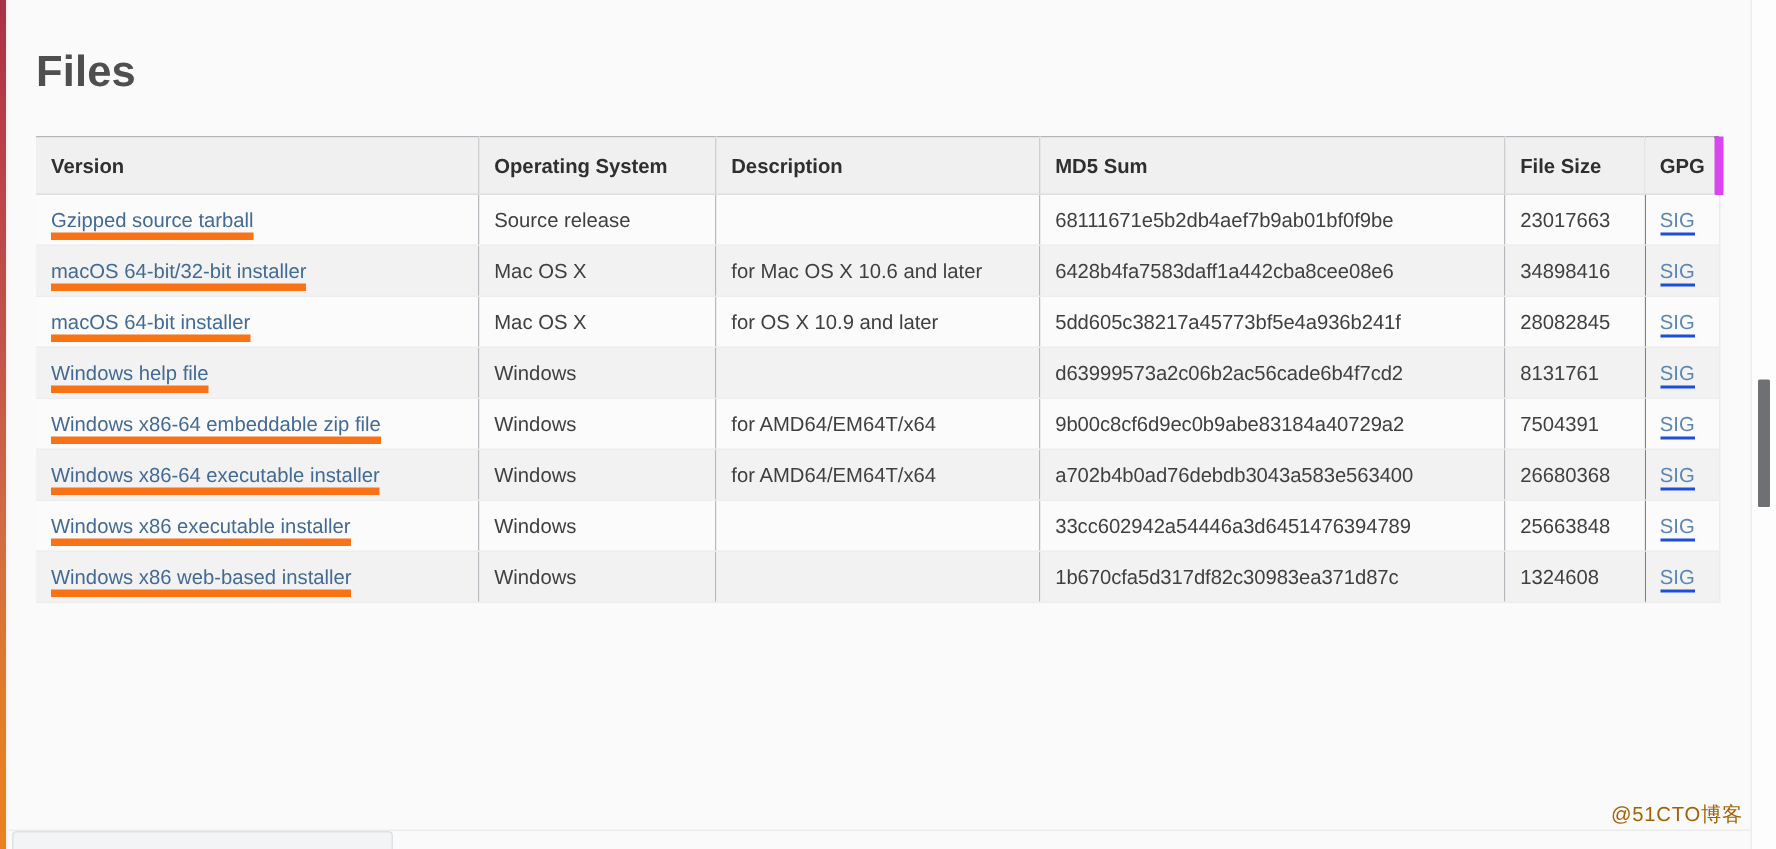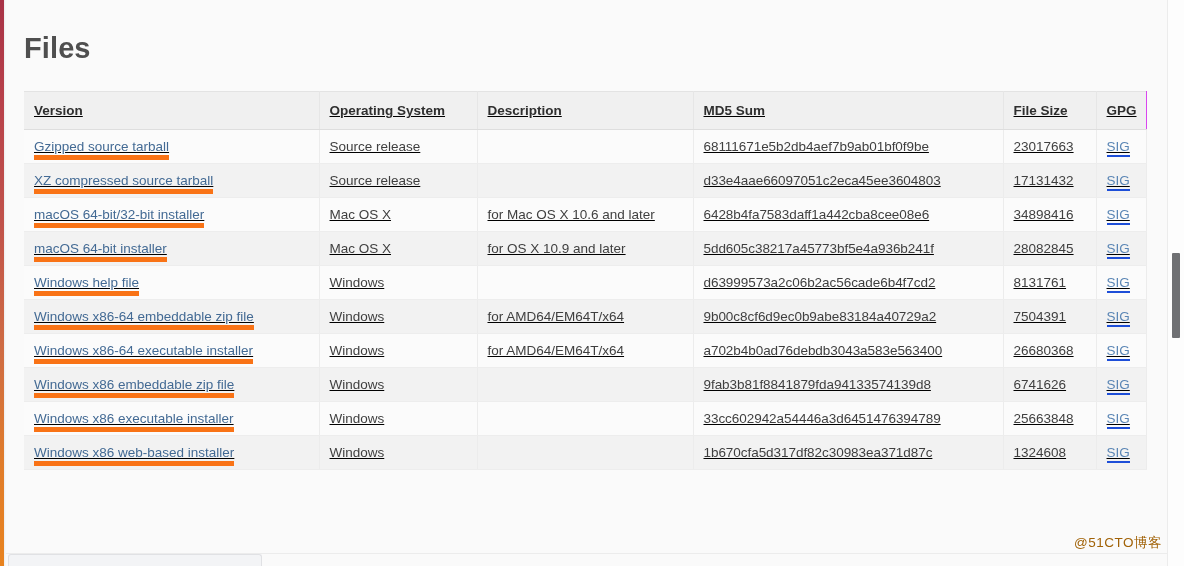--- a/index.html
+++ b/index.html
@@ -55,21 +55,20 @@
     font-weight: bold;
     color: #4f4f4f;
     letter-spacing: 0.1px;
   }
 
   
   .table-wrap {
     margin: 26px 0 0 18px;
     width: 1122px;
     background: #0f172a;
-    text-decoration: underline;
   }
   table.files {
     border-collapse: collapse;
     width: 1122px;
     table-layout: fixed;
     font-size: 13.5px;
     color: #3c3c3c;
   }
   table.files thead th {
     background: #f0f0f0;
@@ -78,21 +77,21 @@
     border-right: 1px solid #e6e6e6;
     text-align: left;
     font-weight: bold;
     font-size: 13.5px;
     color: #2f2f2f;
     padding: 11px 0 11px 10px;
     height: 37px;
     vertical-align: middle;
     white-space: nowrap;
   }
-  table.files thead th:last-child { border-right: 1px solid #d946ef; }
+  table.files thead th:last-child { border-right: 6px solid #d946ef; }
 
   table.files tbody td {
     border-bottom: 1px solid #ededed;
     border-right: 1px solid #ececec;
     padding: 9px 0 9px 10px;
     height: 34px;
     vertical-align: middle;
     white-space: nowrap;
     overflow: hidden;
     font-size: 13.5px;
@@ -216,28 +215,20 @@
         <tbody id="files-table-body">
             <tr>
               <td><a class="link">Gzipped source tarball</a></td>
               <td>Source release</td>
               <td></td>
               <td class="md5">68111671e5b2db4aef7b9ab01bf0f9be</td>
               <td>23017663</td>
               <td><a class="sig">SIG</a></td>
             </tr>
             <tr>
-              <td><a class="link">XZ compressed source tarball</a></td>
-              <td>Source release</td>
-              <td></td>
-              <td class="md5">d33e4aae66097051c2eca45ee3604803</td>
-              <td>17131432</td>
-              <td><a class="sig">SIG</a></td>
-            </tr>
-            <tr>
               <td><a class="link">macOS 64-bit/32-bit installer</a></td>
               <td>Mac OS X</td>
               <td>for Mac OS X 10.6 and later</td>
               <td class="md5">6428b4fa7583daff1a442cba8cee08e6</td>
               <td>34898416</td>
               <td><a class="sig">SIG</a></td>
             </tr>
             <tr>
               <td><a class="link">macOS 64-bit installer</a></td>
               <td>Mac OS X</td>
@@ -264,28 +255,20 @@
             </tr>
             <tr>
               <td><a class="link">Windows x86-64 executable installer</a></td>
               <td>Windows</td>
               <td>for AMD64/EM64T/x64</td>
               <td class="md5">a702b4b0ad76debdb3043a583e563400</td>
               <td>26680368</td>
               <td><a class="sig">SIG</a></td>
             </tr>
             <tr>
-              <td><a class="link">Windows x86 embeddable zip file</a></td>
-              <td>Windows</td>
-              <td></td>
-              <td class="md5">9fab3b81f8841879fda94133574139d8</td>
-              <td>6741626</td>
-              <td><a class="sig">SIG</a></td>
-            </tr>
-            <tr>
               <td><a class="link">Windows x86 executable installer</a></td>
               <td>Windows</td>
               <td></td>
               <td class="md5">33cc602942a54446a3d6451476394789</td>
               <td>25663848</td>
               <td><a class="sig">SIG</a></td>
             </tr>
             <tr>
               <td><a class="link">Windows x86 web-based installer</a></td>
               <td>Windows</td>

